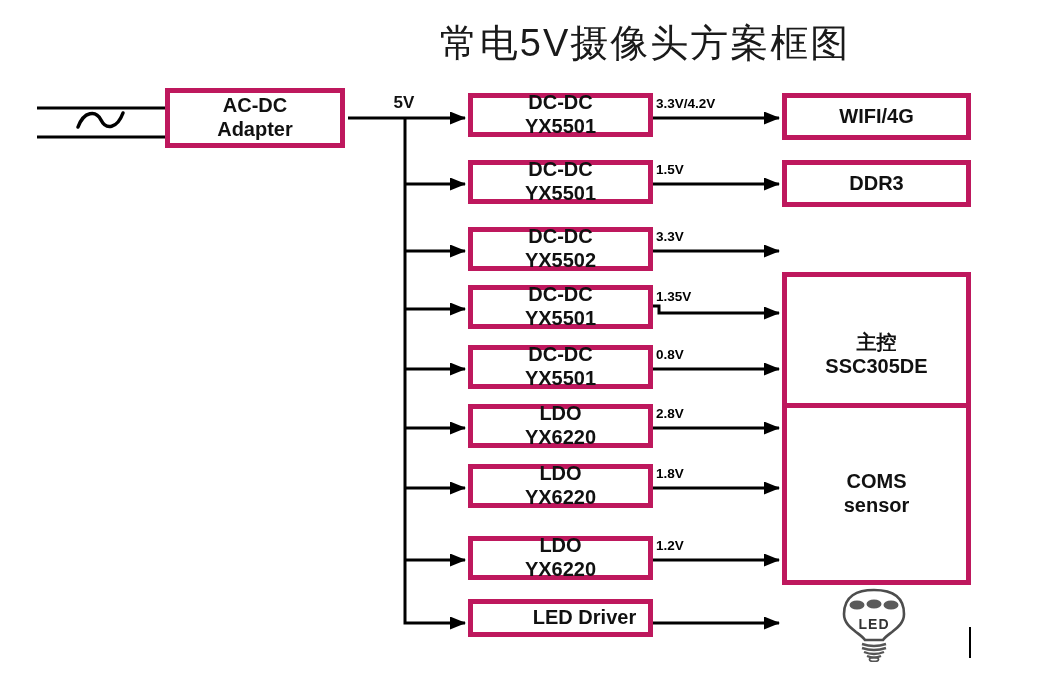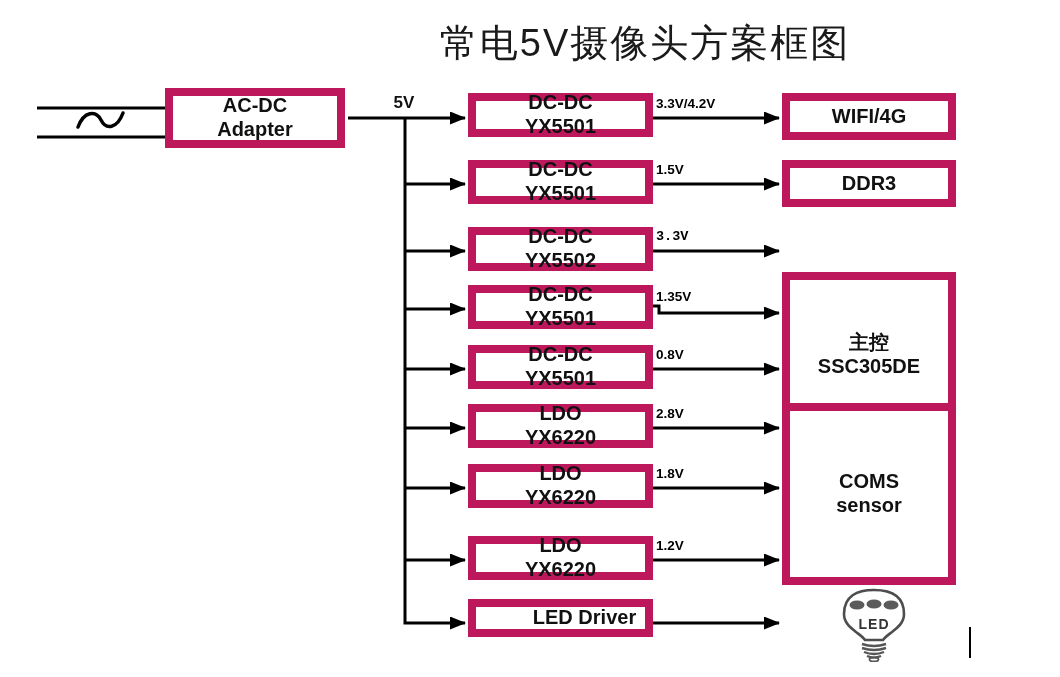--- a/index.html
+++ b/index.html
@@ -8,27 +8,27 @@
     font-family:"Liberation Sans", sans-serif; overflow:hidden; color:#111;
   }
   .title {
     position:absolute; top:18px; left:645px; transform:translateX(-50%);
     font-size:38px; font-weight:400; letter-spacing:2px; color:#1a1a1a; white-space:nowrap;
   }
   .wires { position:absolute; left:0; top:0; pointer-events:none; }
   .w { stroke:#000; stroke-width:3; fill:none; }
   .tld { stroke:#000; stroke-width:3.5; fill:none; stroke-linecap:round; }
   .box {
-    position:absolute; box-sizing:border-box; border:8px solid #be185d; background:#fff;
+    position:absolute; box-sizing:border-box; border:5px solid #be185d; background:#fff;
     display:flex; flex-direction:column; align-items:center; justify-content:center;
     font-weight:bold; text-align:center; line-height:1.18;
   }
   .box span:empty { display:none; }
   .reg { left:468px; width:185px; height:44px; font-size:20px; }
-  .load { left:782px; width:174px; font-size:20px; }
+  .load { left:782px; width:189px; font-size:20px; }
   .vlabel {
     position:absolute; left:656px; width:120px; text-align:left;
     font-size:13.5px; font-weight:bold; color:#000000;
   }
   .buslabel {
     position:absolute; left:383px; top:93px; width:42px; text-align:center;
     font-size:17px; font-weight:bold;
   }
   .bulb { position:absolute; left:836px; top:588px; }
 </style>
@@ -113,21 +113,21 @@
     <span>LDO</span>
     <span>YX6220</span>
   </div>
   <div class="box reg" style="top:599px; height:38px;padding-left:48px;">
     <span>LED Driver</span>
 
   </div>
 
   <div class="vlabel" style="top:96px;">3.3V/4.2V</div>
   <div class="vlabel" style="top:162px;">1.5V</div>
-  <div class="vlabel" style="top:229px;font-family:Liberation Mono, monospace;">3.3V</div>
+  <div class="vlabel" style="top:229px;">3.3V</div>
   <div class="vlabel" style="top:289px;">1.35V</div>
   <div class="vlabel" style="top:347px;">0.8V</div>
   <div class="vlabel" style="top:406px;">2.8V</div>
   <div class="vlabel" style="top:466px;">1.8V</div>
   <div class="vlabel" style="top:538px;">1.2V</div>
 
   <div class="box load" style="top:93px; height:47px;">
     <span>WIFI/4G</span>
   </div>
   <div class="box load" style="top:160px; height:47px;">

